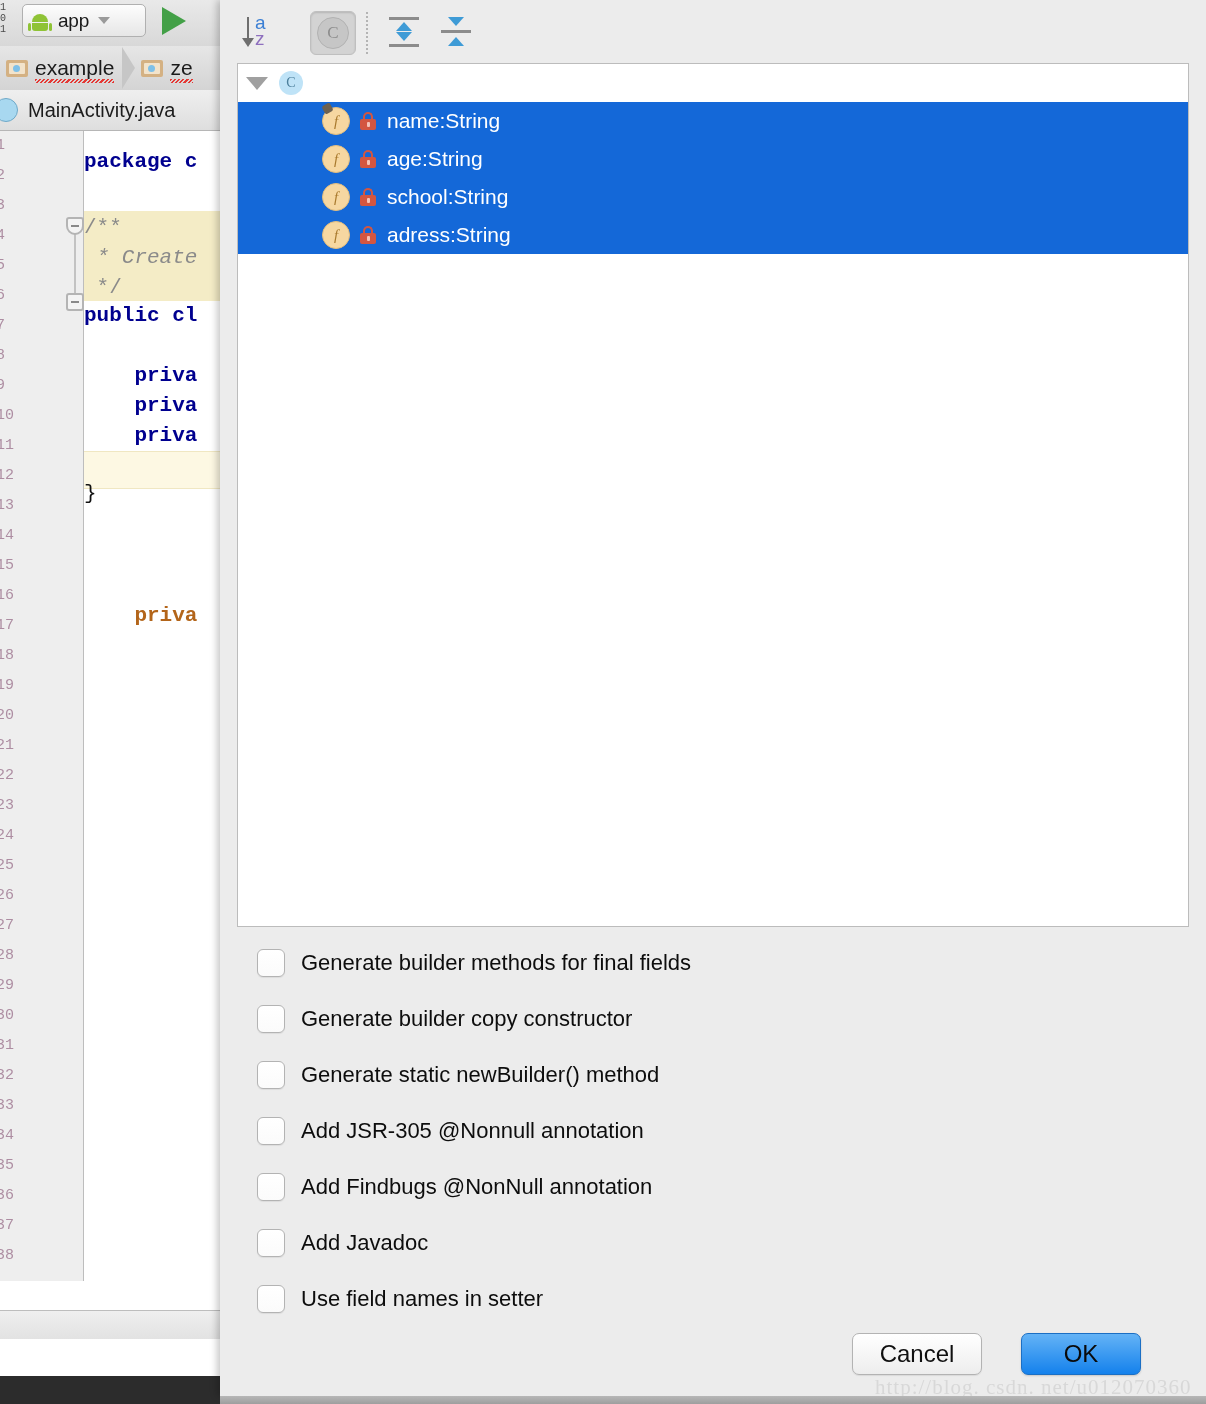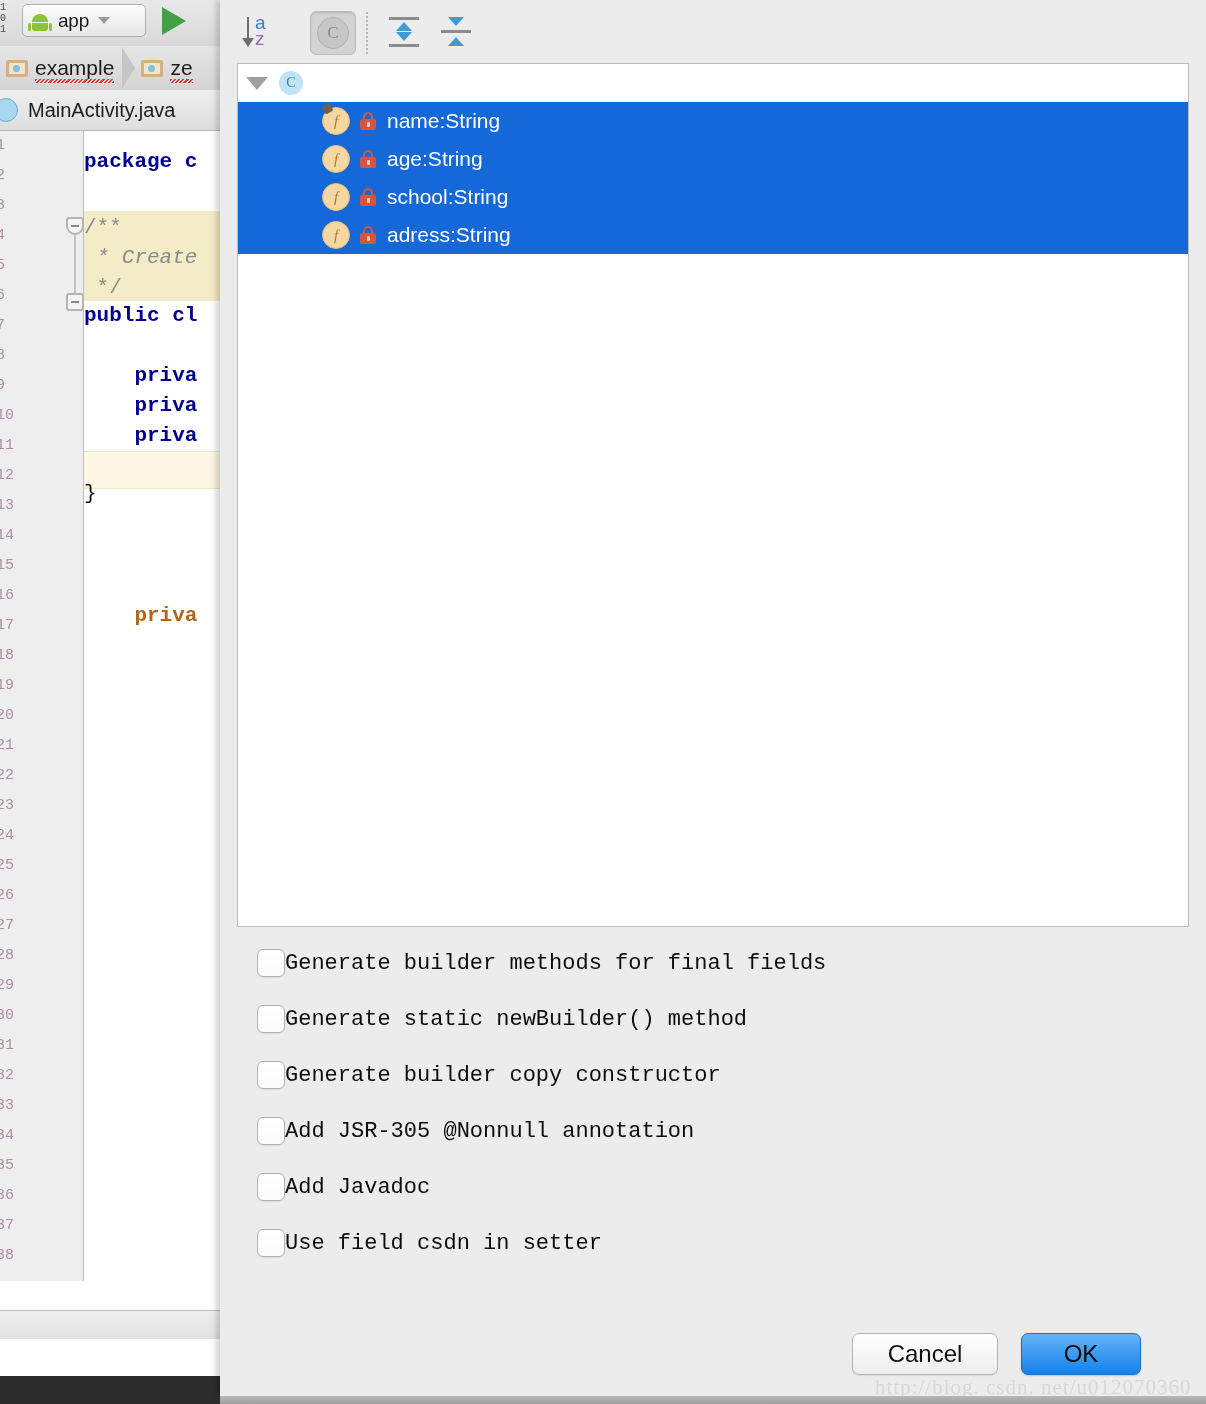--- a/index.html
+++ b/index.html
@@ -536,22 +536,22 @@
     width: 26px; height: 26px;
     background: linear-gradient(#ffffff, #fbfbfb);
     border: 1px solid #b3b3b3;
     border-radius: 6px;
     box-shadow: 0 1px 1px rgba(0,0,0,0.07);
     flex: 0 0 auto;
   }
   .opt-label {
     font-size: 22px;
     color: #0d0d0d;
+    margin-left: 16px;
     white-space: nowrap;
-    font-family: Liberation Mono, monospace;
   }
 
   
   #btn-row {
     position: absolute;
     left: 0; top: 1333px;
     width: 986px; height: 44px;
   }
   .dlg-btn {
     position: absolute;
@@ -559,21 +559,21 @@
     height: 42px;
     border-radius: 7px;
     display: flex;
     align-items: center;
     justify-content: center;
     font-size: 24px;
     box-sizing: border-box;
   }
   #btn-cancel {
     left: 632px;
-    width: 146px;
+    width: 130px;
     background: linear-gradient(#ffffff, #ededed);
     border: 1px solid #b3b3b3;
     color: #101010;
     box-shadow: 0 1px 1px rgba(0,0,0,0.08);
   }
   #btn-ok {
     left: 801px;
     width: 120px;
     background: linear-gradient(#64b3f6, #1481ec);
     border: 1px solid #1b6fc4;
@@ -790,37 +790,41 @@
 
   </div>
 
   <div id="options">
     <div class="opt-row">
       <div class="cbox"></div>
       <div class="opt-label">Generate builder methods for final fields</div>
     </div>
     <div class="opt-row">
       <div class="cbox"></div>
-      <div class="opt-label">Generate static newBuilder() method</div>
+      <div class="opt-label">Generate builder copy constructor</div>
     </div>
     <div class="opt-row">
       <div class="cbox"></div>
-      <div class="opt-label">Generate builder copy constructor</div>
+      <div class="opt-label">Generate static newBuilder() method</div>
     </div>
     <div class="opt-row">
       <div class="cbox"></div>
       <div class="opt-label">Add JSR-305 @Nonnull annotation</div>
     </div>
     <div class="opt-row">
       <div class="cbox"></div>
-      <div class="opt-label">Add Javadoc</div>
+      <div class="opt-label">Add Findbugs @NonNull annotation</div>
     </div>
     <div class="opt-row">
       <div class="cbox"></div>
-      <div class="opt-label">Use field csdn in setter</div>
+      <div class="opt-label">Add Javadoc</div>
+    </div>
+    <div class="opt-row">
+      <div class="cbox"></div>
+      <div class="opt-label">Use field names in setter</div>
     </div>
   </div>
 
   <div id="btn-row">
     <div class="dlg-btn" id="btn-cancel">Cancel</div>
     <div class="dlg-btn" id="btn-ok">OK</div>
   </div>
 
   <div id="watermark">http://blog. csdn. net/u012070360</div>
 </div>

